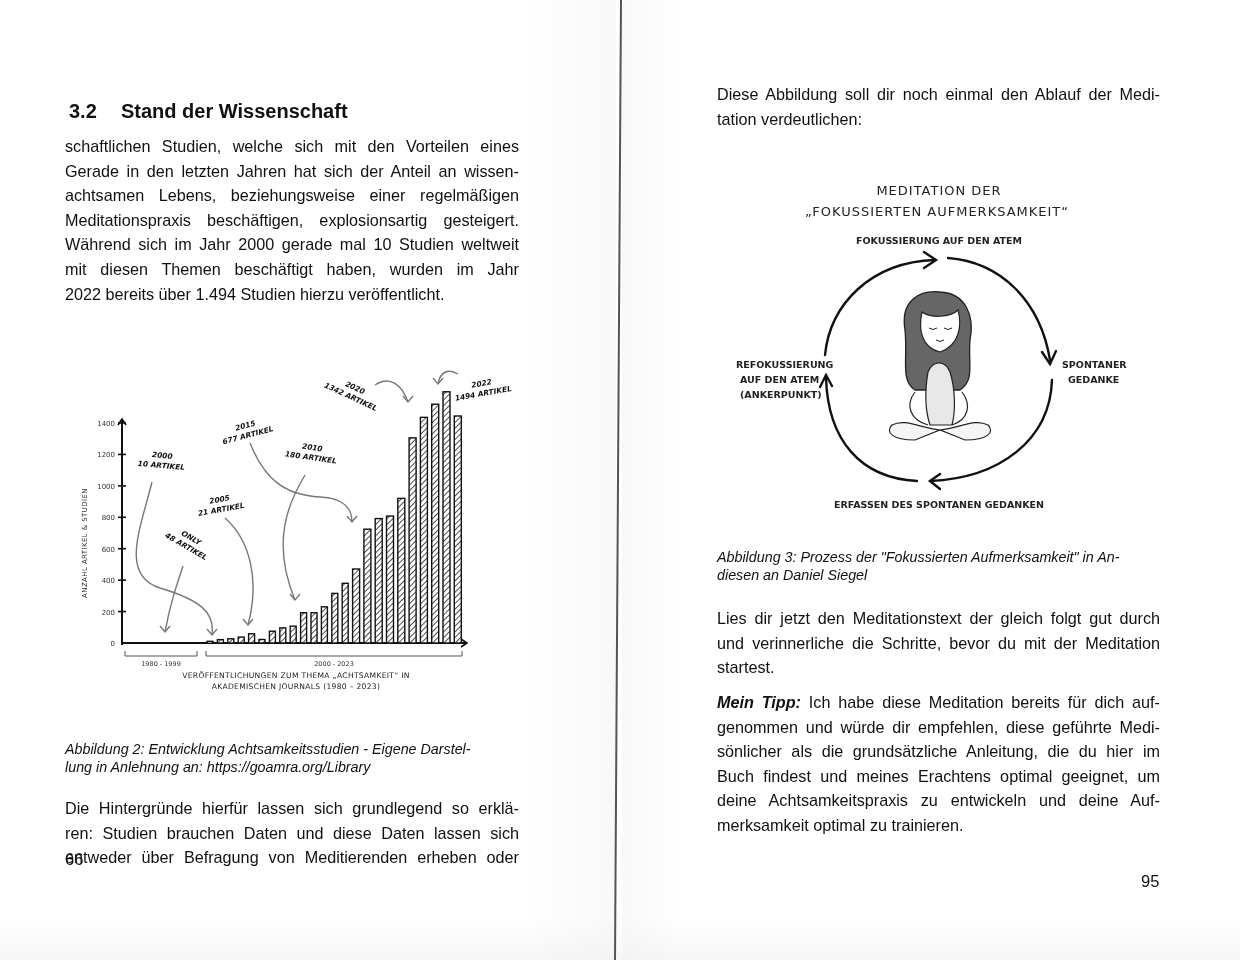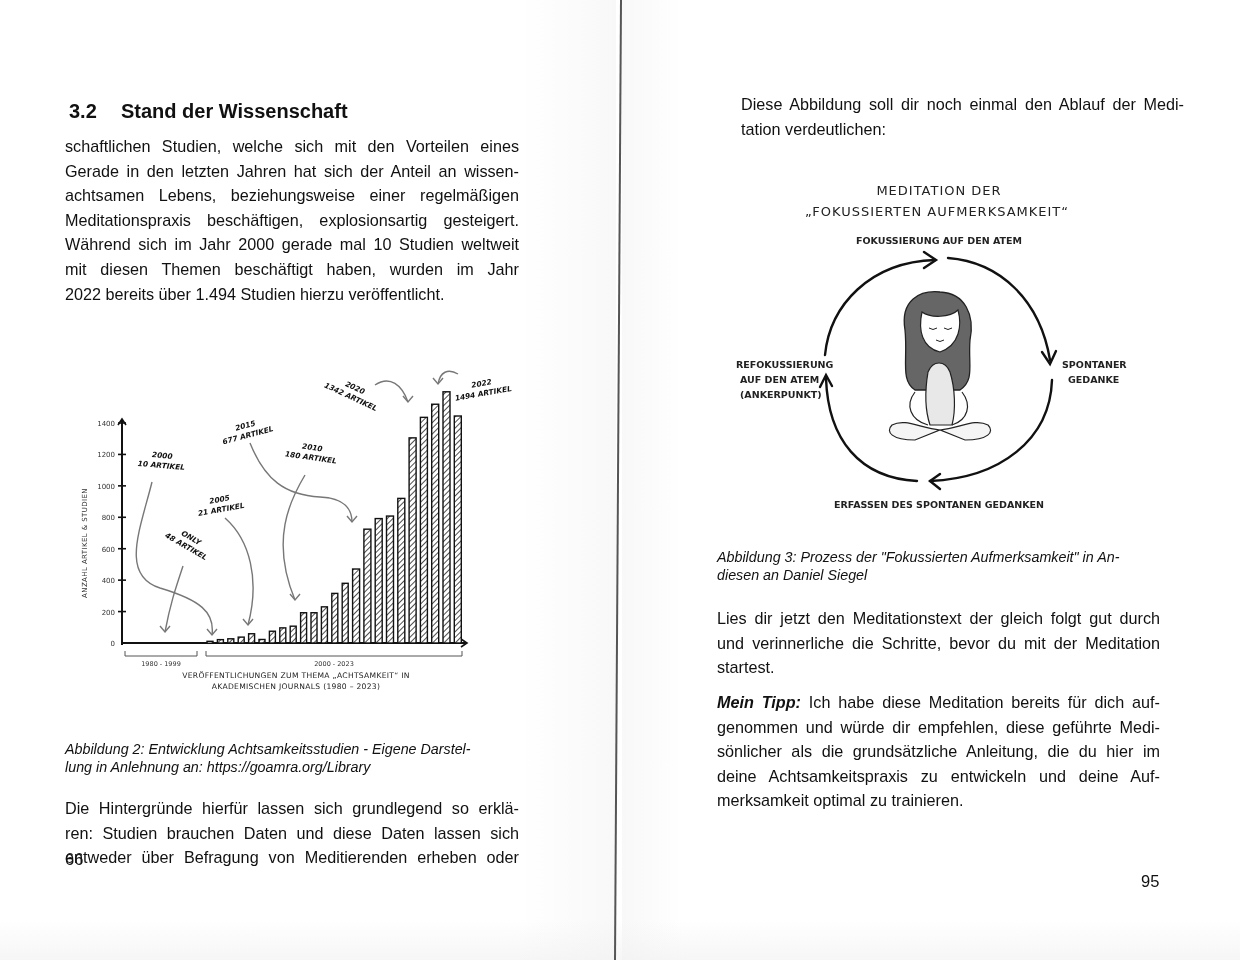--- a/index.html
+++ b/index.html
@@ -163,21 +163,21 @@
   <span class="line">lung in Anlehnung an: https://goamra.org/Library</span>
 </p>
 
 <p class="para" style="left:65px;top:796px;width:454px;">
   <span class="line">Die Hintergründe hierfür lassen sich grundlegend so erklä-</span>
   <span class="line">ren: Studien brauchen Daten und diese Daten lassen sich</span>
   <span class="line">entweder über Befragung von Meditierenden erheben oder</span>
 </p>
 <span class="pagenum" style="left:65px;top:850px;">66</span>
 
-<p class="para" style="left:717px;top:92px;width:443px;margin-left:24px;">
+<p class="para" style="left:717px;top:82px;width:443px;">
   <span class="line">Diese Abbildung soll dir noch einmal den Ablauf der Medi-</span>
   <span class="line last">tation verdeutlichen:</span>
 </p>
 
 <svg class="diagram" id="diagram" viewBox="725 170 420 350">
   <text x="939" y="195" text-anchor="middle" font-family="DejaVu Sans, sans-serif" font-size="13" letter-spacing="1" fill="#222">MEDITATION DER</text>
   <text x="937" y="216" text-anchor="middle" font-family="DejaVu Sans, sans-serif" font-size="13" letter-spacing="1" fill="#222">„FOKUSSIERTEN AUFMERKSAMKEIT“</text>
   <text x="939" y="244" text-anchor="middle" font-family="DejaVu Sans, sans-serif" font-size="9.5" font-weight="bold" fill="#222">FOKUSSIERUNG AUF DEN ATEM</text>
   <text x="1062" y="368" font-family="DejaVu Sans, sans-serif" font-size="9.5" font-weight="bold" fill="#222">SPONTANER</text>
   <text x="1068" y="383" font-family="DejaVu Sans, sans-serif" font-size="9.5" font-weight="bold" fill="#222">GEDANKE</text>
@@ -216,16 +216,17 @@
 <p class="para" style="left:717px;top:606px;width:443px;">
   <span class="line">Lies dir jetzt den Meditationstext der gleich folgt gut durch</span>
   <span class="line">und verinnerliche die Schritte, bevor du mit der Meditation</span>
   <span class="line last">startest.</span>
 </p>
 
 <p class="para" style="left:717px;top:690px;width:443px;">
   <span class="line"><b class="tip">Mein Tipp:</b><span> Ich habe diese Meditation bereits für dich auf-</span></span>
   <span class="line">genommen und würde dir empfehlen, diese geführte Medi-</span>
   <span class="line">sönlicher als die grundsätzliche Anleitung, die du hier im</span>
+  <span class="line">Buch findest und meines Erachtens optimal geeignet, um</span>
   <span class="line">deine Achtsamkeitspraxis zu entwickeln und deine Auf-</span>
   <span class="line last">merksamkeit optimal zu trainieren.</span>
 </p>
 <span class="pagenum" style="left:1141px;top:872px;">95</span>
 
 </body></html>

